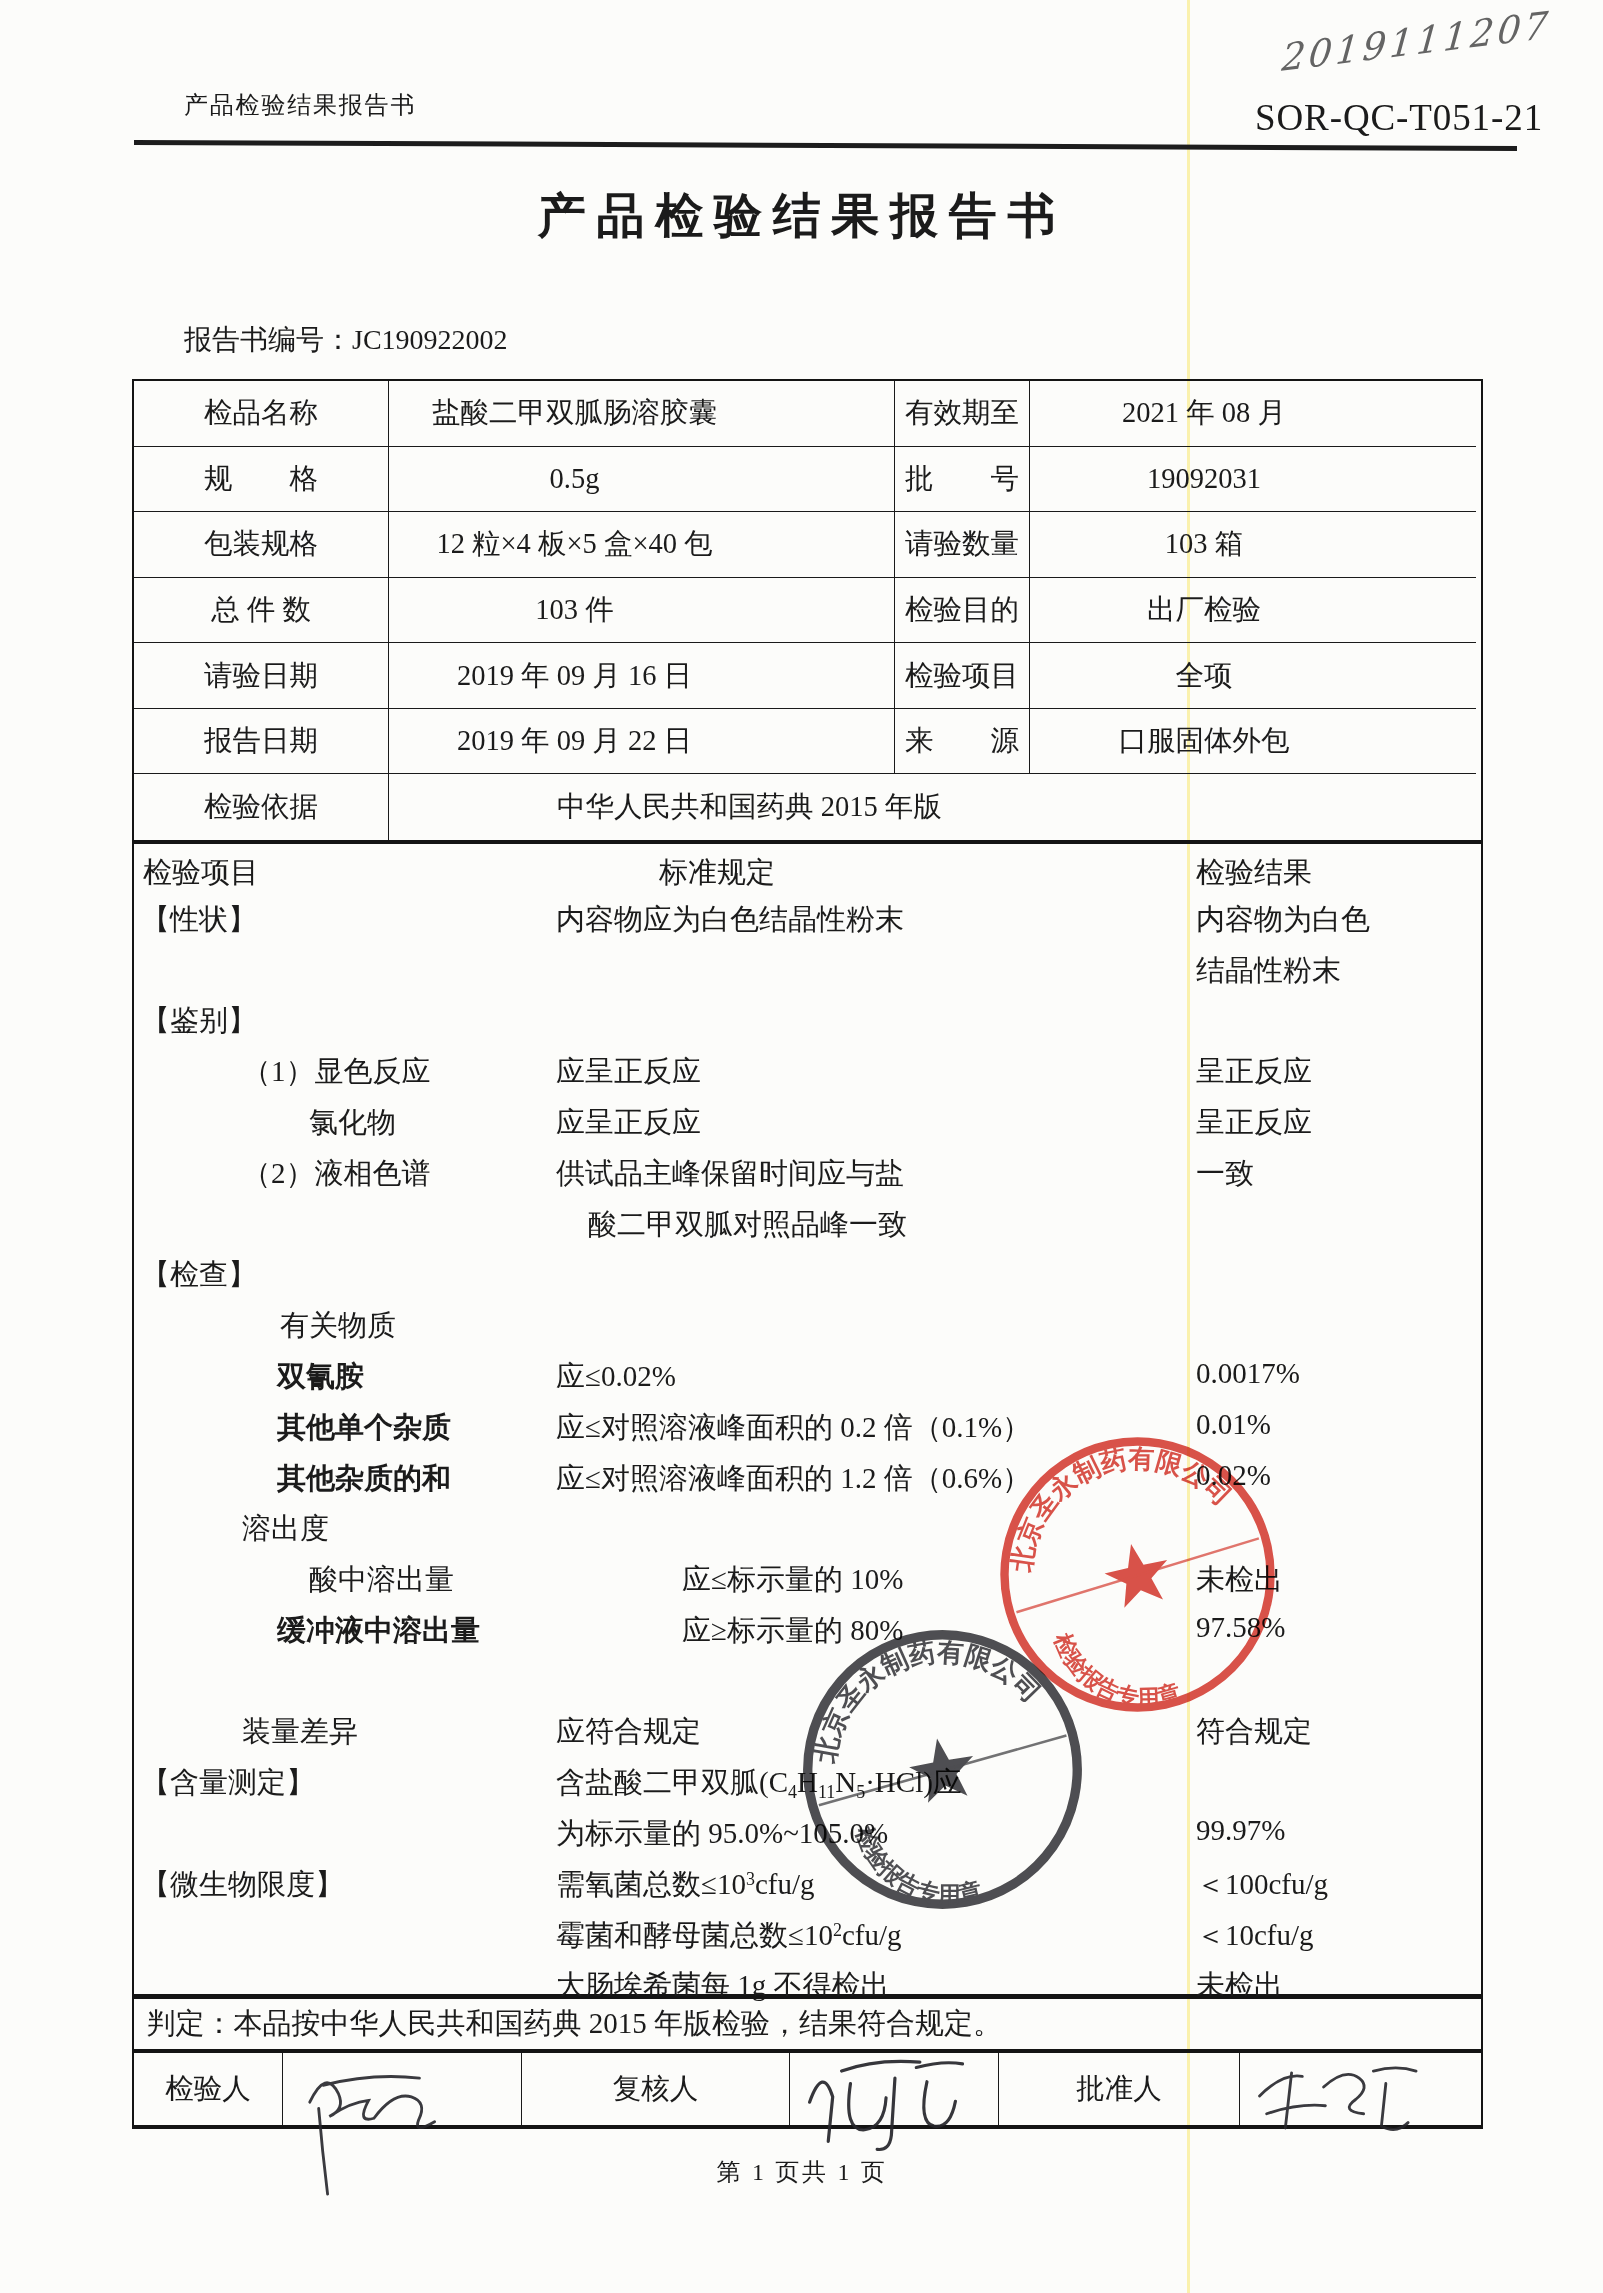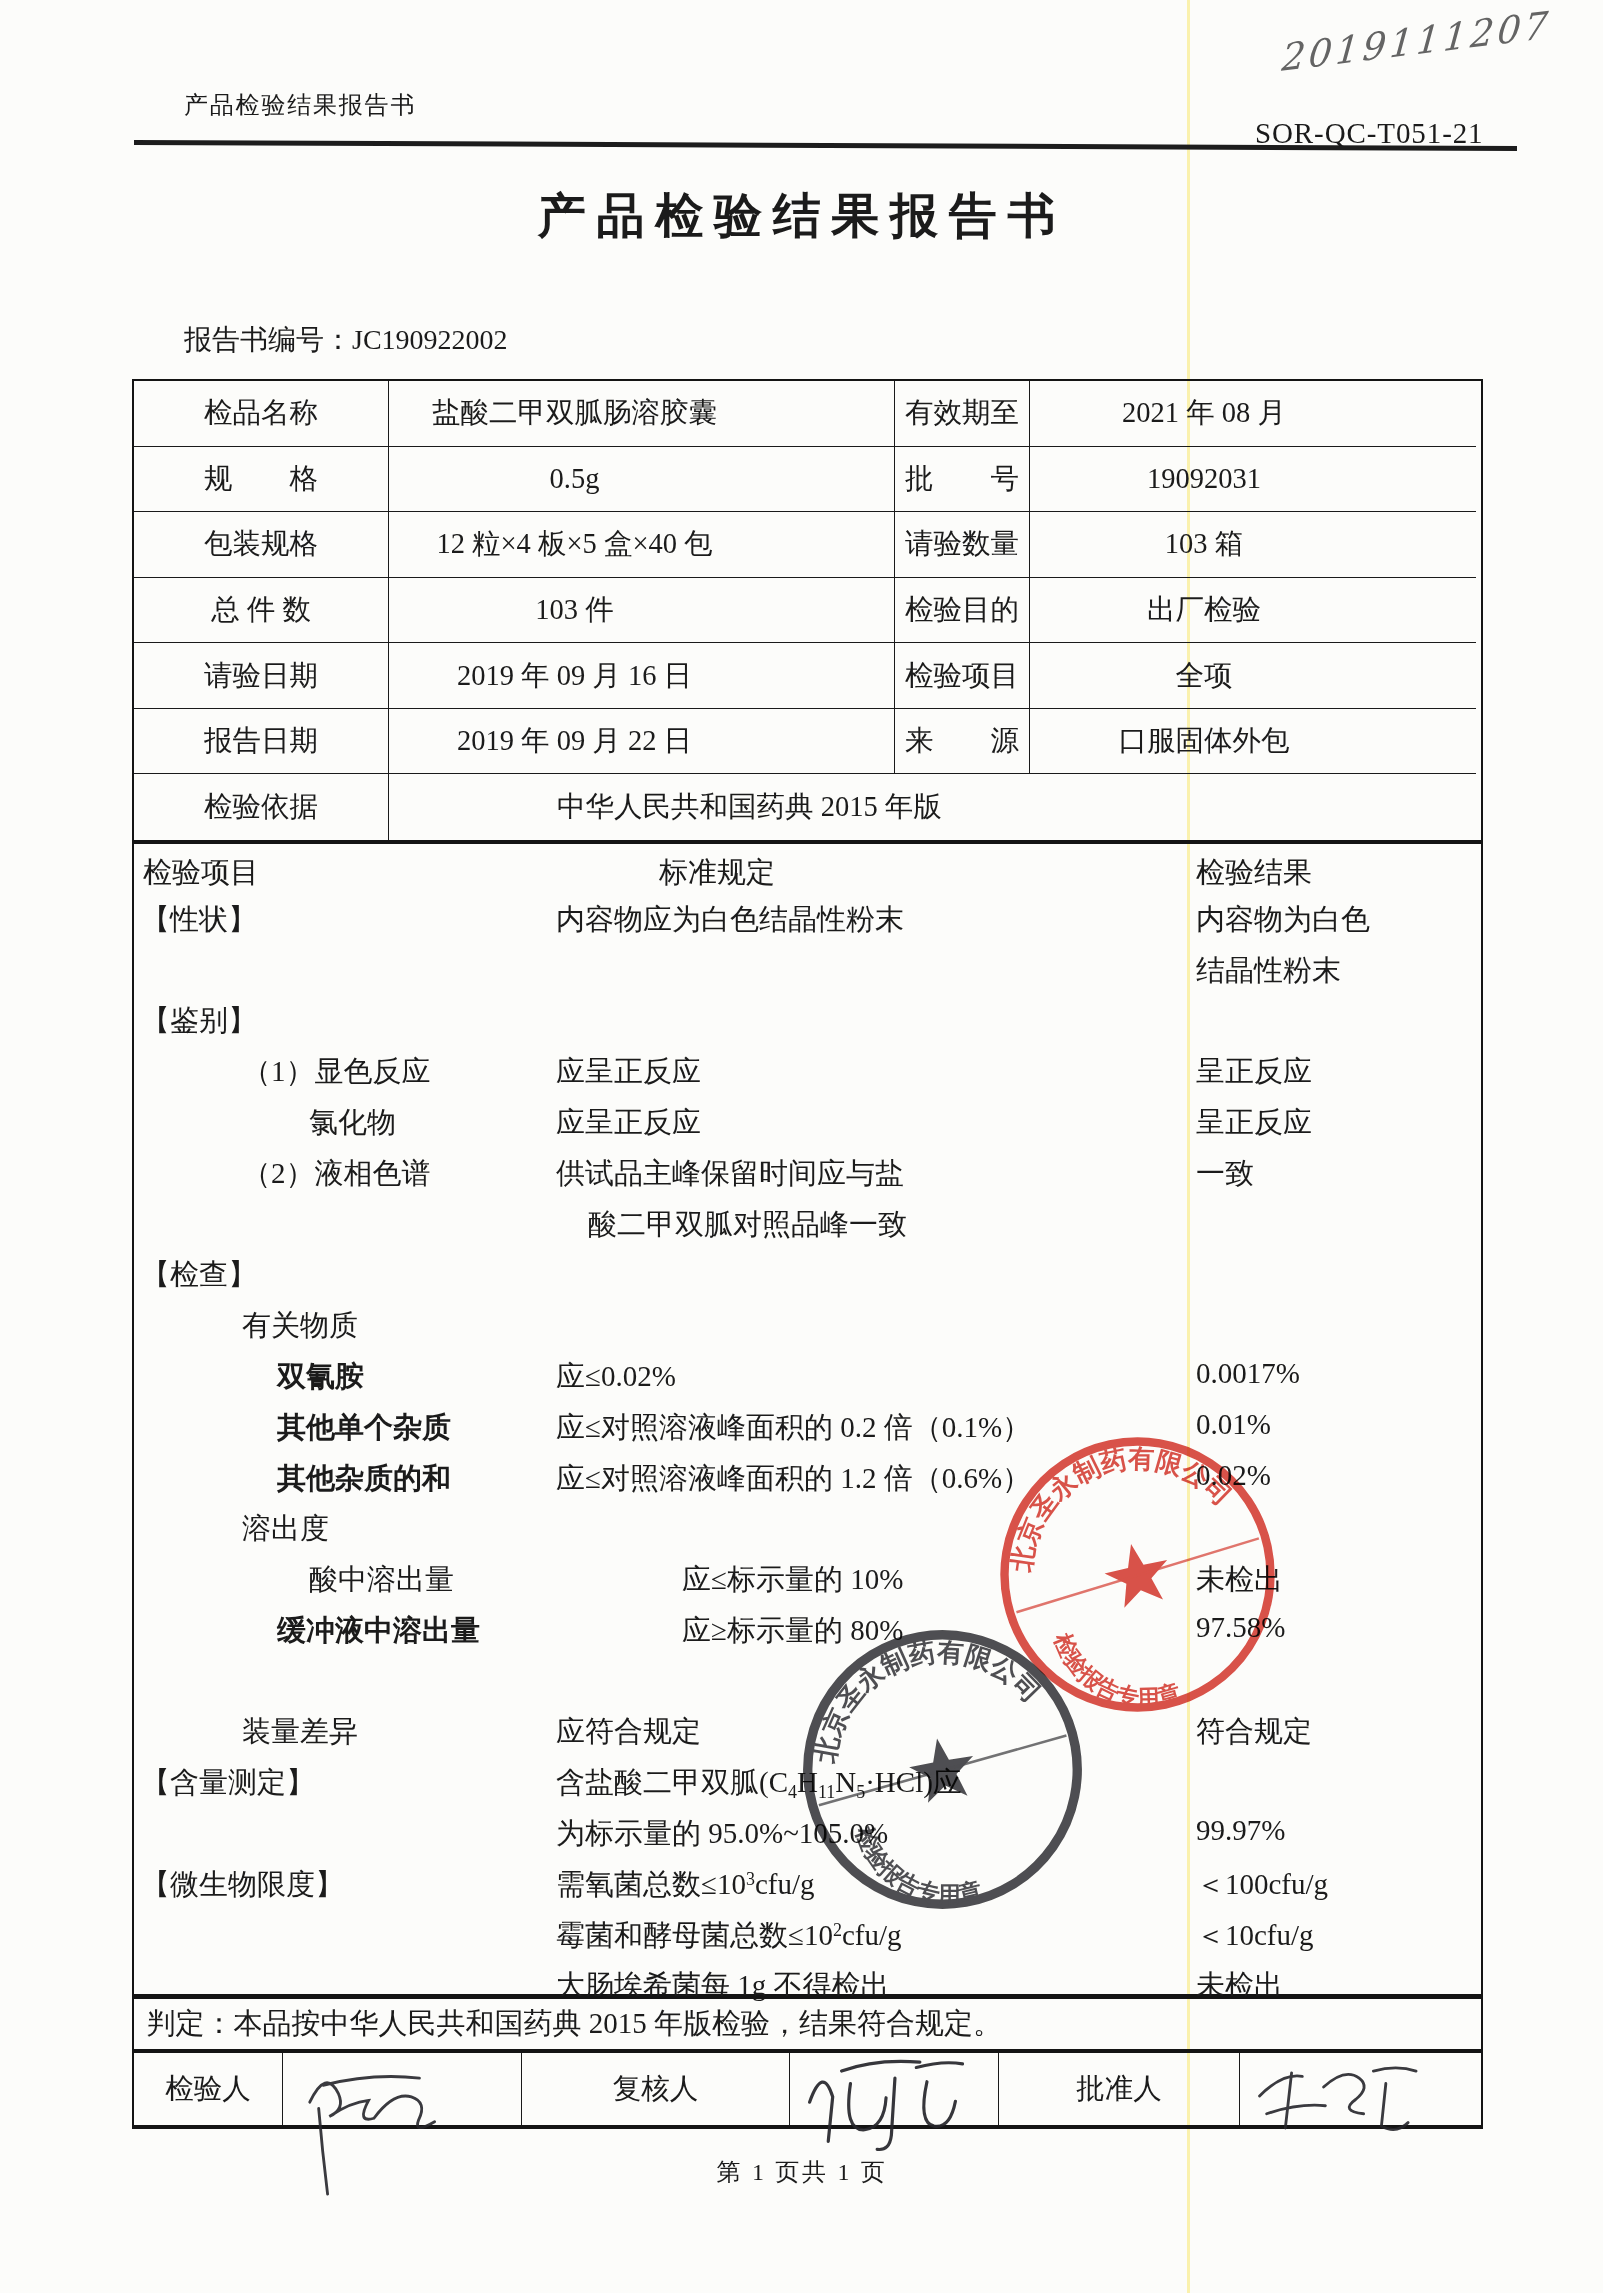--- a/index.html
+++ b/index.html
@@ -9,21 +9,21 @@
     font-family:"Liberation Serif","DejaVu Serif",serif; color:#1b1b1b;
   }
   .abs{position:absolute;}
   .nowrap{white-space:nowrap;}
 
   
   .fold-line{left:1187px;top:0;width:2.7px;height:2294px;background:rgba(248,232,110,.55);}
 
   
   .doc-header-left{left:184px;top:89px;font-size:24px;letter-spacing:1.8px;}
-  .doc-code{left:1255px;top:117px;font-size:29px;letter-spacing:0.9px;}
+  .doc-code{left:1255px;top:96px;font-size:37px;letter-spacing:0.9px;}
   .handwritten-date{
     left:1281px;top:19.6px;font-size:37px;color:#4a4a4a;opacity:.85;
     font-style:italic;letter-spacing:3.6px;transform:rotate(-7deg) skewX(-12deg);
     font-family:"DejaVu Serif",serif;
   }
   .header-rule{left:134px;top:143px;width:1383px;height:4.5px;background:#1d1d1d;transform:rotate(.25deg);}
 
   
   .title{left:0;right:0;top:184px;text-align:center;font-size:48px;font-weight:bold;letter-spacing:10.7px;}
   .report-no-line{left:184px;top:321px;font-size:28px;}
@@ -162,21 +162,21 @@
           <span class="nm ind1">（2）液相色谱</span>
           <span class="sd">供试品主峰保留时间应与盐</span>
           <span class="rs">一致</span>
         </div>
         <div class="item-line" style="top: 356px; margin-left: 32px;">
           <span class="sd">酸二甲双胍对照品峰一致</span>
         </div>
         <div class="item-line" style="top: 406px;">
           <span class="nm ind0">【检查】</span>
         </div>
-        <div class="item-line" style="top: 457px;">
+        <div class="item-line" style="top: 457px; margin-left: 38px;">
           <span class="nm ind1">有关物质</span>
         </div>
         <div class="item-line" style="top: 508px;">
           <span class="nm ind2">双氰胺</span>
           <span class="sd">应≤0.02%</span>
           <span class="rs">0.0017%</span>
         </div>
         <div class="item-line" style="top: 559px;">
           <span class="nm ind2">其他单个杂质</span>
           <span class="sd">应≤对照溶液峰面积的 0.2 倍（0.1%）</span>

